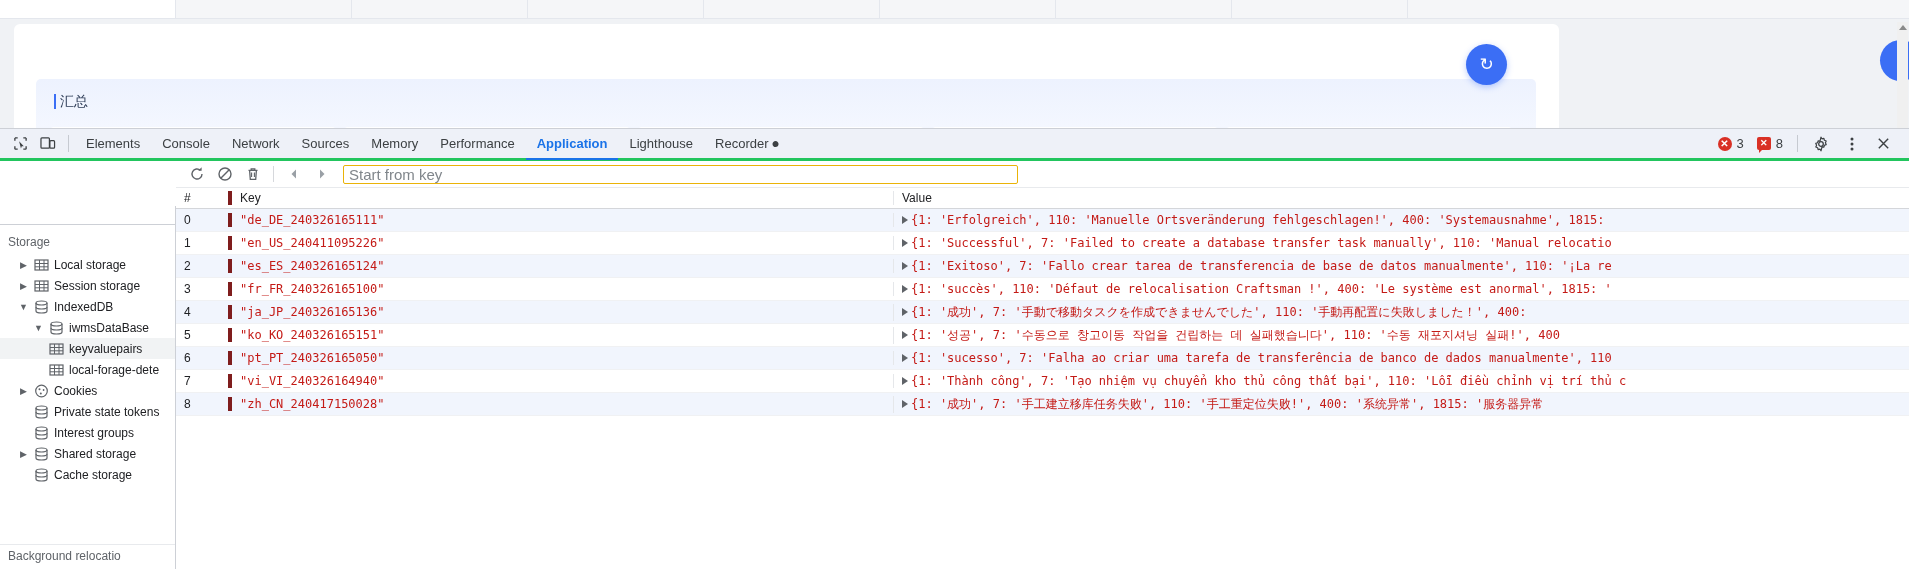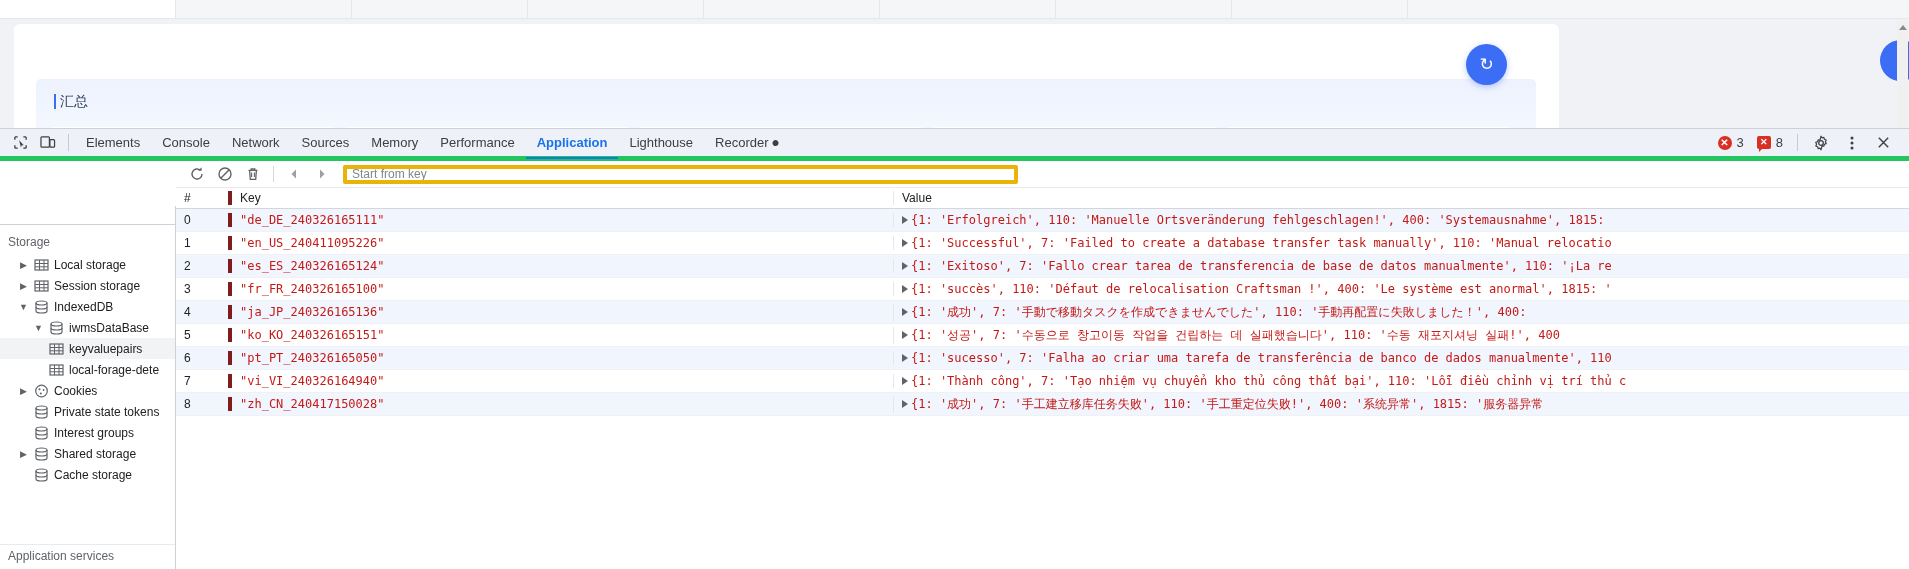--- a/index.html
+++ b/index.html
@@ -113,21 +113,21 @@
   
   .devtools {
     position: absolute; left: 0; top: 128px;
     width: 1909px; height: 441px;
     background: #ffffff;
     border-top: 1px solid #cdd0d6;
     font-size: 12px; color: #202124;
   }
   .dt-toolbar {
     height: 32px; background: #eef1f8;
-    border-bottom: 5px solid #22c55e;
+    border-bottom: 3px solid #22c55e;
     display: flex; align-items: center; padding: 0 6px;
   }
   .dt-icon-btn {
     width: 28px; height: 26px; display: flex; align-items: center;
     justify-content: center; color: #3c4043;
   }
   .dt-sep { width: 1px; height: 17px; background: #c6cad1; margin: 0 6px; }
   .dt-tabs { display: flex; align-items: center; height: 32px; }
   .dt-tab {
     padding: 0 11px; height: 32px; line-height: 32px;
@@ -194,22 +194,22 @@
     height: 27px; display: flex; align-items: center; gap: 2px;
     padding: 0 8px; background: #fff; border-bottom: 1px solid #e8eaed;
   }
   .pt-btn {
     width: 26px; height: 23px; display:flex; align-items:center; justify-content:center;
     color: #5f6368;
   }
   .pt-sep { width:1px; height:16px; background:#d6d8dc; margin: 0 5px; }
   .pt-input {
     flex: 1; height: 19px; margin-left: 6px; max-width: 675px;
-    border: 4px solid #eab308; border-radius: 2px;
-    font-size: 12px; color: #202124; padding: 0 5px; outline: none;
+    border: 1px solid #eab308; border-radius: 2px;
+    font-size: 15px; color: #202124; padding: 0 5px; outline: none;
     background: #fff;
     font-family: "Liberation Sans", sans-serif;
   }
   .pt-input::placeholder { color: #80868b; }
 
   
   .dg { width: 100%; font-size: 12px; }
   .dg-head {
     display: flex; height: 21px; align-items: center;
     background: #fff; border-bottom: 1px solid #d4d6da;
@@ -483,21 +483,21 @@
             <svg width="15" height="14" viewBox="0 0 15 14">
                 <ellipse cx="7.5" cy="3" rx="5.5" ry="2" stroke="#5f6368" stroke-width="1.2" fill="none"></ellipse>
                 <path d="M2 3v8c0 1.1 2.5 2 5.5 2s5.5-.9 5.5-2V3" stroke="#5f6368" stroke-width="1.2" fill="none"></path>
                 <path d="M2 7c0 1.1 2.5 2 5.5 2s5.5-.9 5.5-2" stroke="#5f6368" stroke-width="1.1" fill="none"></path>
               </svg>
           </span>
           <span>Cache storage</span>
         </div>
 
         <div class="sb-bottom">
-          <div class="sb-foot">Application services</div>
+          <div class="sb-foot">Background relocatio</div>
         </div>
       </div>
 
       <div class="dt-panel">
         <div class="panel-toolbar">
           <div class="pt-btn">
             <svg width="16" height="16" viewBox="0 0 16 16">
               <path d="M13 8a5 5 0 1 1-1.6-3.7" stroke="#5f6368" stroke-width="1.4" fill="none"></path>
               <path d="M12.6 1.3v3.4H9.2z" fill="#5f6368"></path>
             </svg>

